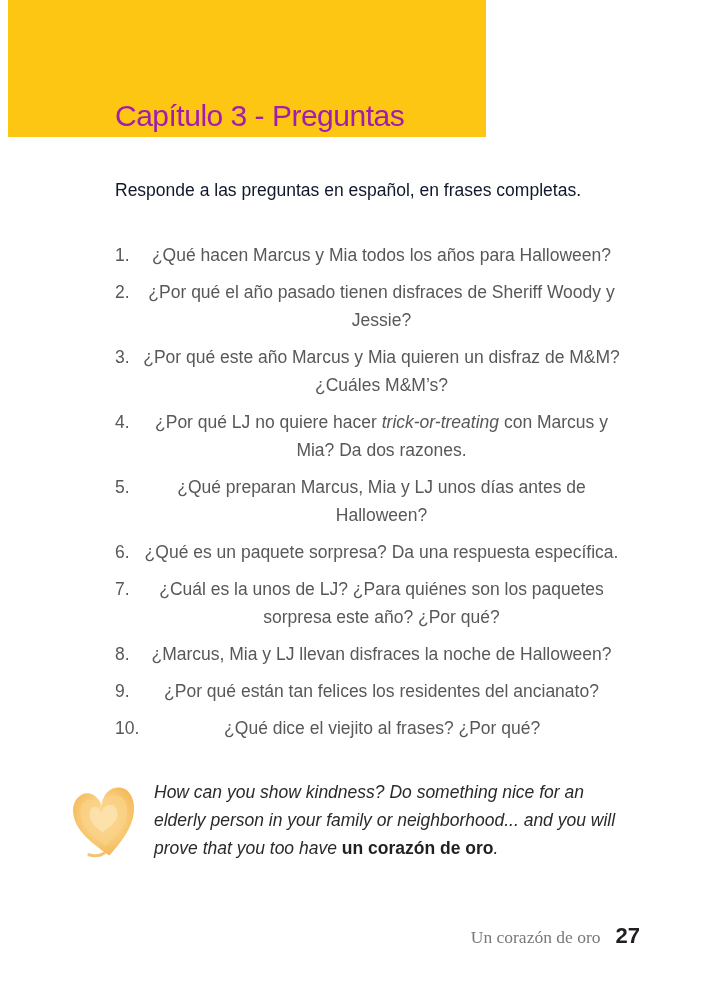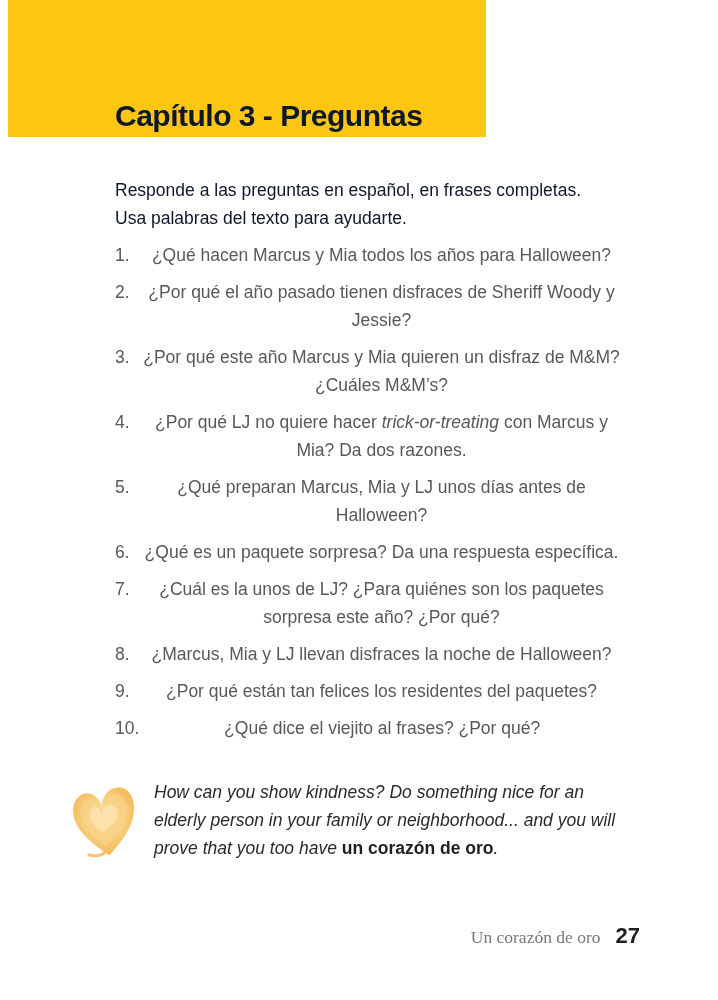--- a/index.html
+++ b/index.html
@@ -9,21 +9,21 @@
     background:#ffffff;
     overflow:hidden;
     font-family:"Liberation Sans", sans-serif;
   }
   .banner {
     position:absolute; left:8px; top:0; width:478px; height:137px;
     background:#fcc613;
   }
   .banner h1 {
     position:absolute; left:107px; bottom:4px; margin:0;
-    font-size:30px; font-weight:bold; color:#0f172a;
+    font-size:30px; font-weight:normal; color:#a21caf;
     letter-spacing:-0.5px; white-space:nowrap;
   }
   .intro {
     position:absolute; left:115px; top:176px; width:515px; margin:0;
     font-size:17.5px; line-height:28px; color:#0f172a;
   }
   ol.questions {
     position:absolute; left:115px; top:241px; width:510px;
     margin:0; padding:0; list-style:none;
     font-size:17.5px; line-height:28px; color:#58585b;
@@ -58,21 +58,20 @@
 <body>
 
 <div class="page">
 
   <header class="banner">
     <h1>Capítulo 3 - Preguntas</h1>
   </header>
 
   <p class="intro">
     <span>Responde a las preguntas en español, en frases completas.</span><br>
-    <span>Usa palabras del texto para ayudarte.</span>
   </p>
 
   <ol class="questions">
     <li>
       <span class="num">1.</span>
       <span class="qtext">¿Qué hacen Marcus y Mia todos los años para Halloween?</span>
     </li>
     <li>
       <span class="num">2.</span>
       <span class="qtext">¿Por qué el año pasado tienen disfraces de Sheriff Woody y Jessie?</span>
@@ -96,21 +95,21 @@
     <li>
       <span class="num">7.</span>
       <span class="qtext">¿Cuál es la unos de LJ? ¿Para quiénes son los paquetes sorpresa este año? ¿Por qué?</span>
     </li>
     <li>
       <span class="num">8.</span>
       <span class="qtext">¿Marcus, Mia y LJ llevan disfraces la noche de Halloween?</span>
     </li>
     <li>
       <span class="num">9.</span>
-      <span class="qtext">¿Por qué están tan felices los residentes del paquetes?</span>
+      <span class="qtext">¿Por qué están tan felices los residentes del ancianato?</span>
     </li>
     <li>
       <span class="num">10.</span>
       <span class="qtext">¿Qué dice el viejito al frases? ¿Por qué?</span>
     </li>
   </ol>
 
   <div class="note">
     <span class="heart-wrap">
       <svg width="72" height="88" viewBox="0 0 72 88" xmlns="http://www.w3.org/2000/svg">

